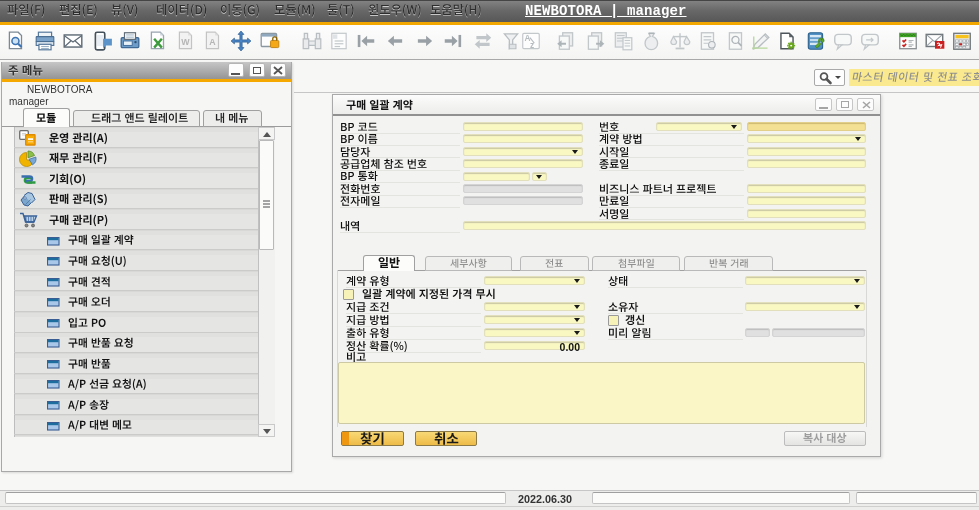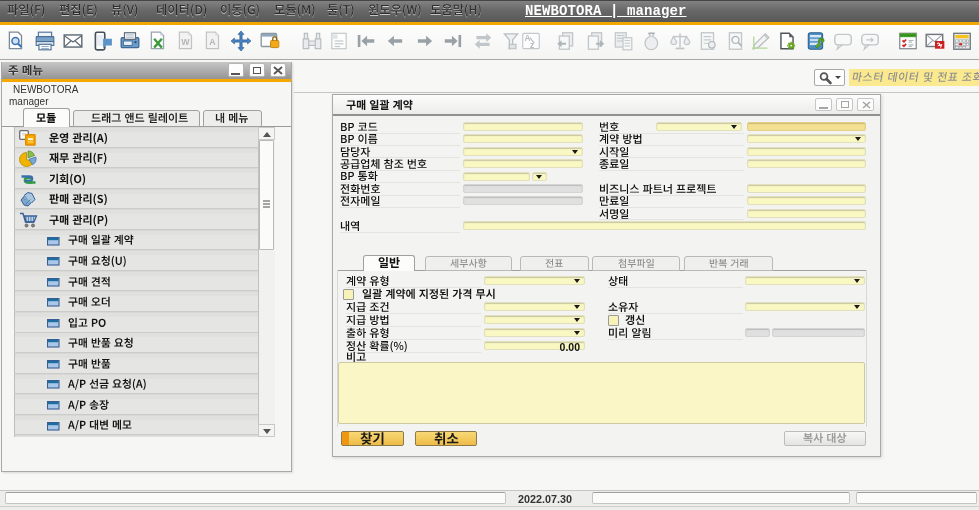--- a/index.html
+++ b/index.html
@@ -254,21 +254,21 @@
     </svg></div>
 <div style="position:absolute;left:228px;top:63px;width:16px;height:14px;background:#fdfdfd;border:1.5px solid #b5b5b5;border-radius:2px"></div>
 <div style="position:absolute;left:231px;top:73px;width:9px;height:2px;background:#555"></div>
 <div style="position:absolute;left:249px;top:63px;width:16px;height:14px;background:#fdfdfd;border:1.5px solid #b5b5b5;border-radius:2px"></div>
 <div style="position:absolute;left:252.5px;top:66.5px;width:8px;height:7px;border:1.6px solid #555"></div>
 <div style="position:absolute;left:270px;top:63px;width:16px;height:14px;background:#fdfdfd;border:1.5px solid #b5b5b5;border-radius:2px"></div>
 <svg style="position:absolute;left:273px;top:66px" width="10" height="9">
     <path d="M1 1l8 7M9 1l-8 7" stroke="#555" stroke-width="1.8"></path>
   </svg>
 <div style="position:absolute;left:2px;top:79px;width:289px;height:3px;background:#f5a800"></div>
-<div style="position:absolute;left:13px;top:84px;font-size:10px;color:#333">NEWBOTORA</div>
+<div style="position:absolute;left:27px;top:84px;font-size:10px;color:#333">NEWBOTORA</div>
 <div style="position:absolute;left:9px;top:96px;font-size:10px;color:#333">manager</div>
 <div style="position:absolute;left:2px;top:126px;width:289px;height:1px;background:#9b9b9b"></div>
 <div style="position:absolute;left:73px;top:110px;width:127px;height:17px;background:#ededec;border:1px solid #a0a0a0;border-radius:3px 3px 0 0"></div>
 <div style="position:absolute;left:203px;top:110px;width:59px;height:17px;background:#ededec;border:1px solid #a0a0a0;border-radius:3px 3px 0 0"></div>
 <div style="position:absolute;left:23px;top:108px;width:47px;height:19px;background:#fcfcfb;border:1px solid #a0a0a0;border-bottom:none;border-radius:3px 3px 0 0"></div>
 <div style="position:absolute;left:36px;top:110.7px;line-height:0;"><svg width="20" height="15" style="overflow:visible">
       <path transform="translate(0,11.0)" d="M0.5 -1.4H9.7V-0.2H0.5ZM4.3 -3.6H5.8V-1.1H4.3ZM1.4 -8.5H8.7V-3.5H1.4ZM7.2 -7.3H2.9V-4.6H7.2Z M12.9 -4.8H14.3V-2.9H12.9ZM16.1 -4.8H17.5V-2.9H16.1ZM11.7 -6.9H18.7V-5.8H11.7ZM11.7 -8.9H18.6V-7.8H13.2V-6.3H11.7ZM10.6 -5.2H19.8V-4.1H10.6ZM11.6 -3.4H18.7V-0.8H13.1V0.1H11.6V-1.8H17.2V-2.3H11.6ZM11.6 -0.2H18.9V0.9H11.6Z" fill="#111"></path>
     </svg></div>
 <div style="position:absolute;left:91.38px;top:111.2px;line-height:0;"><svg width="97" height="15" style="overflow:visible">
       <path transform="translate(0,11.0)" d="M1.6 -4.5H8.6V-3.4H1.6ZM0.5 -1.4H9.6V-0.3H0.5ZM1.6 -8.3H8.6V-7.3H2.9V-4.0H1.6Z M10.9 -2.4H11.6Q12.5 -2.4 13.3 -2.5Q14.2 -2.5 15.2 -2.7L15.3 -1.6Q14.3 -1.4 13.4 -1.4Q12.5 -1.3 11.6 -1.3H10.9ZM10.9 -8.2H14.7V-4.3H12.2V-2.0H10.9V-5.4H13.4V-7.1H10.9ZM18.0 -9.2H19.3V0.9H18.0ZM16.6 -5.3H18.3V-4.3H16.6ZM15.7 -9.0H17.0V0.4H15.7Z M21.7 -8.2H28.1V-7.2H21.7ZM20.7 -1.5H29.9V-0.4H20.7ZM27.4 -8.2H28.7V-7.1Q28.7 -6.4 28.7 -5.6Q28.7 -4.9 28.6 -4.1Q28.5 -3.2 28.3 -2.2L27.0 -2.3Q27.2 -3.3 27.3 -4.1Q27.4 -4.9 27.4 -5.7Q27.4 -6.4 27.4 -7.1Z M36.3 -8.4Q36.9 -8.4 37.5 -8.1Q38.0 -7.8 38.3 -7.2Q38.6 -6.6 38.6 -5.9Q38.6 -5.2 38.3 -4.6Q38.0 -4.0 37.5 -3.7Q36.9 -3.4 36.3 -3.4Q35.6 -3.4 35.1 -3.7Q34.6 -4.0 34.3 -4.6Q34.0 -5.2 34.0 -5.9Q34.0 -6.6 34.3 -7.2Q34.6 -7.8 35.1 -8.1Q35.6 -8.4 36.3 -8.4ZM36.3 -7.3Q36.0 -7.3 35.7 -7.1Q35.4 -7.0 35.3 -6.6Q35.1 -6.3 35.1 -5.9Q35.1 -5.5 35.3 -5.1Q35.4 -4.8 35.7 -4.7Q36.0 -4.5 36.3 -4.5Q36.6 -4.5 36.9 -4.7Q37.1 -4.8 37.3 -5.1Q37.4 -5.5 37.4 -5.9Q37.4 -6.3 37.3 -6.6Q37.1 -7.0 36.9 -7.1Q36.6 -7.3 36.3 -7.3ZM41.3 -9.2H42.5V-1.6H41.3ZM39.9 -6.3H41.6V-5.2H39.9ZM39.1 -9.0H40.4V-2.0H39.1ZM35.8 -0.3H42.8V0.8H35.8ZM35.8 -2.6H37.1V0.2H35.8Z M45.1 -4.5H52.2V-3.4H45.1ZM44.0 -1.4H53.2V-0.3H44.0ZM45.1 -8.3H52.1V-7.3H46.4V-4.0H45.1Z M57.7 -5.2H58.6Q59.4 -5.2 60.1 -5.2Q60.7 -5.2 61.3 -5.2Q61.8 -5.2 62.3 -5.3Q62.8 -5.3 63.4 -5.4L63.5 -4.4Q62.8 -4.3 62.1 -4.2Q61.3 -4.2 60.5 -4.2Q59.7 -4.2 58.6 -4.2H57.7ZM57.7 -8.7H62.4V-6.0H59.0V-4.7H57.7V-6.9H61.1V-7.7H57.7ZM58.9 -3.5H65.6V-0.9H60.3V0.3H58.9V-1.8H64.3V-2.5H58.9ZM58.9 -0.1H65.9V0.9H58.9ZM64.3 -9.2H65.6V-3.9H64.3Z M67.6 -2.5H68.4Q69.3 -2.5 70.1 -2.6Q71.0 -2.6 72.0 -2.8L72.1 -1.7Q71.1 -1.6 70.2 -1.5Q69.3 -1.5 68.4 -1.5H67.6ZM67.6 -8.1H71.2V-4.4H68.9V-2.1H67.6V-5.4H70.0V-7.1H67.6ZM74.8 -9.2H76.0V0.9H74.8ZM71.6 -5.7H73.2V-4.6H71.6ZM72.7 -9.0H73.9V0.4H72.7Z M84.5 -9.2H85.8V1.0H84.5ZM80.4 -8.5Q81.2 -8.5 81.8 -8.0Q82.4 -7.6 82.7 -6.8Q83.1 -6.0 83.1 -4.9Q83.1 -3.8 82.7 -3.0Q82.4 -2.2 81.8 -1.7Q81.2 -1.3 80.4 -1.3Q79.7 -1.3 79.1 -1.7Q78.5 -2.2 78.1 -3.0Q77.8 -3.8 77.8 -4.9Q77.8 -6.0 78.1 -6.8Q78.5 -7.6 79.1 -8.0Q79.7 -8.5 80.4 -8.5ZM80.4 -7.3Q80.0 -7.3 79.7 -7.0Q79.4 -6.7 79.2 -6.2Q79.0 -5.6 79.0 -4.9Q79.0 -4.1 79.2 -3.6Q79.4 -3.0 79.7 -2.7Q80.0 -2.5 80.4 -2.5Q80.8 -2.5 81.1 -2.7Q81.4 -3.0 81.6 -3.6Q81.8 -4.1 81.8 -4.9Q81.8 -5.6 81.6 -6.2Q81.4 -6.7 81.1 -7.0Q80.8 -7.3 80.4 -7.3Z M88.7 -3.9H95.8V-2.9H88.7ZM87.6 -1.3H96.8V-0.3H87.6ZM88.7 -8.4H95.7V-7.4H90.0V-3.6H88.7ZM89.6 -6.2H95.5V-5.1H89.6Z" fill="#222"></path>
@@ -600,15 +600,15 @@
 <div style="position:absolute;left:415px;top:431px;width:62px;height:15px;background:linear-gradient(#f8d976,#eebb47);border:1px solid #8c7a48;border-radius:2px"></div>
 <div style="position:absolute;left:433.58px;top:429.6px;line-height:0;"><svg width="25" height="19" style="overflow:visible">
       <path transform="translate(0,13.5)" d="M3.8 -8.9H5.2V-8.8Q5.2 -7.9 4.8 -7.1Q4.5 -6.3 3.7 -5.7Q2.9 -5.2 1.7 -4.9L1.0 -6.3Q2.0 -6.5 2.6 -6.9Q3.2 -7.2 3.5 -7.7Q3.8 -8.2 3.8 -8.8ZM4.1 -8.9H5.6V-8.8Q5.6 -8.3 5.9 -7.8Q6.2 -7.4 6.8 -7.0Q7.4 -6.7 8.3 -6.5L7.6 -5.1Q6.4 -5.3 5.7 -5.9Q4.9 -6.4 4.5 -7.2Q4.1 -7.9 4.1 -8.8ZM1.3 -10.1H8.0V-8.7H1.3ZM3.8 -11.3H5.6V-9.1H3.8ZM3.8 -4.2H5.6V0.8H3.8ZM9.2 -11.3H11.0V1.2H9.2ZM0.8 -2.9 0.6 -4.4Q1.7 -4.4 3.1 -4.4Q4.4 -4.4 5.8 -4.5Q7.2 -4.6 8.5 -4.8L8.6 -3.5Q7.3 -3.2 5.9 -3.1Q4.5 -3.0 3.2 -3.0Q1.9 -2.9 0.8 -2.9Z M13.0 -1.7H24.3V-0.3H13.0ZM17.7 -4.5H19.5V-1.3H17.7ZM17.6 -10.6H19.2V-9.7Q19.2 -8.9 19.0 -8.2Q18.7 -7.4 18.3 -6.8Q17.9 -6.1 17.2 -5.6Q16.6 -5.0 15.8 -4.7Q15.0 -4.3 14.0 -4.1L13.2 -5.6Q14.1 -5.7 14.8 -6.0Q15.5 -6.3 16.0 -6.7Q16.5 -7.2 16.9 -7.6Q17.2 -8.1 17.4 -8.7Q17.6 -9.2 17.6 -9.7ZM18.0 -10.6H19.5V-9.7Q19.5 -9.2 19.7 -8.7Q19.9 -8.1 20.3 -7.6Q20.6 -7.2 21.1 -6.7Q21.7 -6.3 22.4 -6.0Q23.1 -5.7 23.9 -5.6L23.2 -4.1Q22.2 -4.3 21.4 -4.7Q20.6 -5.0 19.9 -5.6Q19.3 -6.1 18.8 -6.7Q18.4 -7.4 18.2 -8.2Q18.0 -8.9 18.0 -9.7Z" fill="#1a1a1a"></path>
     </svg></div>
 <div style="position:absolute;left:784px;top:431px;width:82px;height:15px;background:linear-gradient(#f7f7f6,#e4e4e2);border:1px solid #bcbcbc;border-radius:2px"></div>
 <div style="position:absolute;left:803.22px;top:431.2px;line-height:0;"><svg width="44" height="15" style="overflow:visible">
       <path transform="translate(0,11.0)" d="M0.4 -4.2H9.7V-3.0H0.4ZM4.3 -5.5H5.8V-3.9H4.3ZM1.5 -2.3H8.5V1.0H7.1V-1.2H1.5ZM1.6 -9.0H3.1V-8.1H7.0V-9.0H8.5V-5.0H1.6ZM3.1 -7.0V-6.2H7.0V-7.0Z M12.9 -8.4H14.0V-6.9Q14.0 -6.0 13.9 -5.1Q13.7 -4.2 13.4 -3.4Q13.0 -2.7 12.5 -2.1Q12.0 -1.5 11.2 -1.1L10.4 -2.3Q11.0 -2.6 11.5 -3.1Q11.9 -3.6 12.3 -4.2Q12.6 -4.8 12.7 -5.5Q12.9 -6.2 12.9 -6.9ZM13.1 -8.4H14.3V-6.9Q14.3 -6.3 14.5 -5.6Q14.6 -4.9 14.9 -4.3Q15.2 -3.7 15.6 -3.2Q16.1 -2.8 16.7 -2.5L15.8 -1.3Q15.1 -1.6 14.6 -2.2Q14.1 -2.8 13.8 -3.6Q13.5 -4.3 13.3 -5.2Q13.1 -6.0 13.1 -6.9ZM17.1 -9.2H18.5V1.0H17.1ZM18.2 -5.3H20.0V-4.1H18.2Z M31.1 -9.2H32.5V1.0H31.1ZM29.8 -5.3H31.5V-4.1H29.8ZM28.8 -9.0H30.2V0.5H28.8ZM24.1 -2.5H24.8Q25.4 -2.5 26.0 -2.5Q26.5 -2.6 27.1 -2.6Q27.7 -2.7 28.3 -2.8L28.4 -1.6Q27.8 -1.5 27.2 -1.4Q26.6 -1.4 26.0 -1.3Q25.4 -1.3 24.8 -1.3H24.1ZM24.1 -8.0H27.8V-6.9H25.5V-2.0H24.1Z M36.1 -8.7H37.3V-7.8Q37.3 -6.8 37.0 -5.9Q36.7 -5.0 36.1 -4.3Q35.5 -3.6 34.5 -3.3L33.7 -4.4Q34.6 -4.7 35.1 -5.2Q35.6 -5.8 35.9 -6.4Q36.1 -7.1 36.1 -7.8ZM36.4 -8.7H37.6V-7.6Q37.6 -7.2 37.7 -6.7Q37.9 -6.3 38.1 -5.9Q38.4 -5.5 38.8 -5.2Q39.3 -4.9 39.9 -4.7L39.1 -3.6Q38.2 -3.9 37.6 -4.5Q37.0 -5.1 36.7 -5.9Q36.4 -6.7 36.4 -7.6ZM40.4 -9.2H41.9V-3.2H40.4ZM41.5 -6.9H43.3V-5.6H41.5ZM38.6 -3.0Q39.6 -3.0 40.4 -2.7Q41.2 -2.5 41.6 -2.1Q42.0 -1.6 42.0 -1.0Q42.0 -0.4 41.6 0.1Q41.2 0.5 40.4 0.7Q39.6 1.0 38.6 1.0Q37.5 1.0 36.7 0.7Q36.0 0.5 35.5 0.1Q35.1 -0.4 35.1 -1.0Q35.1 -1.6 35.5 -2.1Q36.0 -2.5 36.7 -2.7Q37.5 -3.0 38.6 -3.0ZM38.6 -1.8Q37.9 -1.8 37.5 -1.7Q37.0 -1.6 36.8 -1.5Q36.6 -1.3 36.6 -1.0Q36.6 -0.7 36.8 -0.5Q37.0 -0.3 37.5 -0.2Q37.9 -0.2 38.6 -0.2Q39.2 -0.2 39.7 -0.2Q40.1 -0.3 40.3 -0.5Q40.6 -0.7 40.6 -1.0Q40.6 -1.3 40.3 -1.5Q40.1 -1.6 39.7 -1.7Q39.2 -1.8 38.6 -1.8Z" fill="#9d9d9d"></path>
     </svg></div>
 <div style="position:absolute;left:0px;top:490px;width:979px;height:20px;background:#ededec;border-top:1px solid #c6c6c6"></div>
 <div style="position:absolute;left:5px;top:492px;width:501px;height:12px;background:#fbfbfa;border:1px solid #c4c4c4;border-top-color:#9f9f9f;border-radius:2px"></div>
-<div style="position:absolute;left:518px;top:493px;font-size:10.8px;font-weight:bold;color:#333">2022.07.30</div>
+<div style="position:absolute;left:518px;top:493px;font-size:10.8px;font-weight:bold;color:#333">2022.06.30</div>
 <div style="position:absolute;left:592px;top:492px;width:258px;height:12px;background:#fbfbfa;border:1px solid #c4c4c4;border-top-color:#9f9f9f;border-radius:2px"></div>
 <div style="position:absolute;left:856px;top:492px;width:121px;height:12px;background:#fbfbfa;border:1px solid #c4c4c4;border-top-color:#9f9f9f;border-radius:2px"></div>
 <div style="position:absolute;left:0px;top:506px;width:979px;height:1px;background:#cfcfce"></div>
 </body></html>

